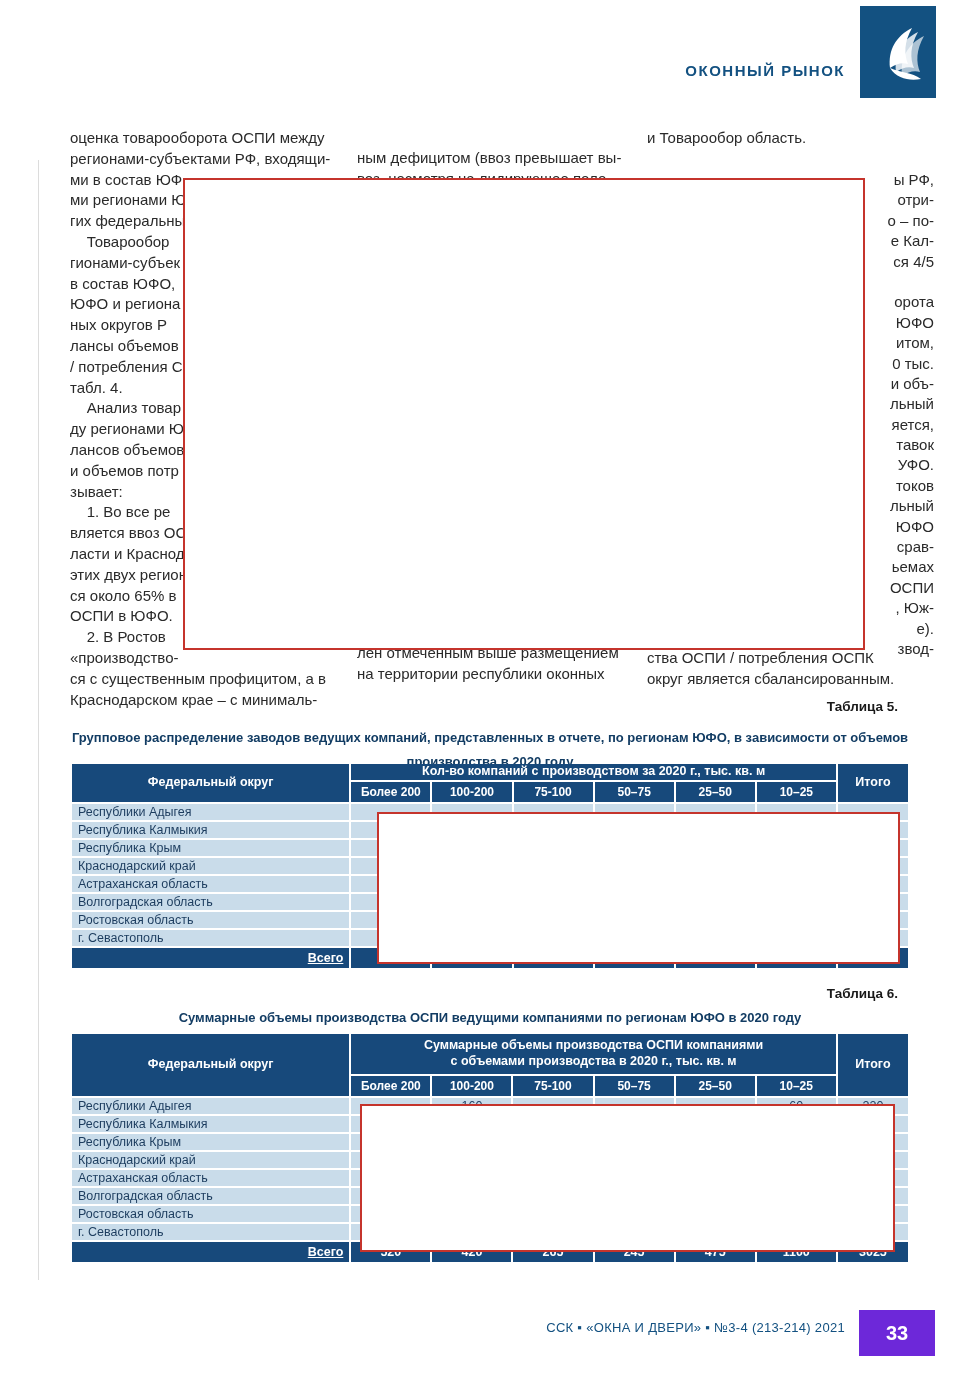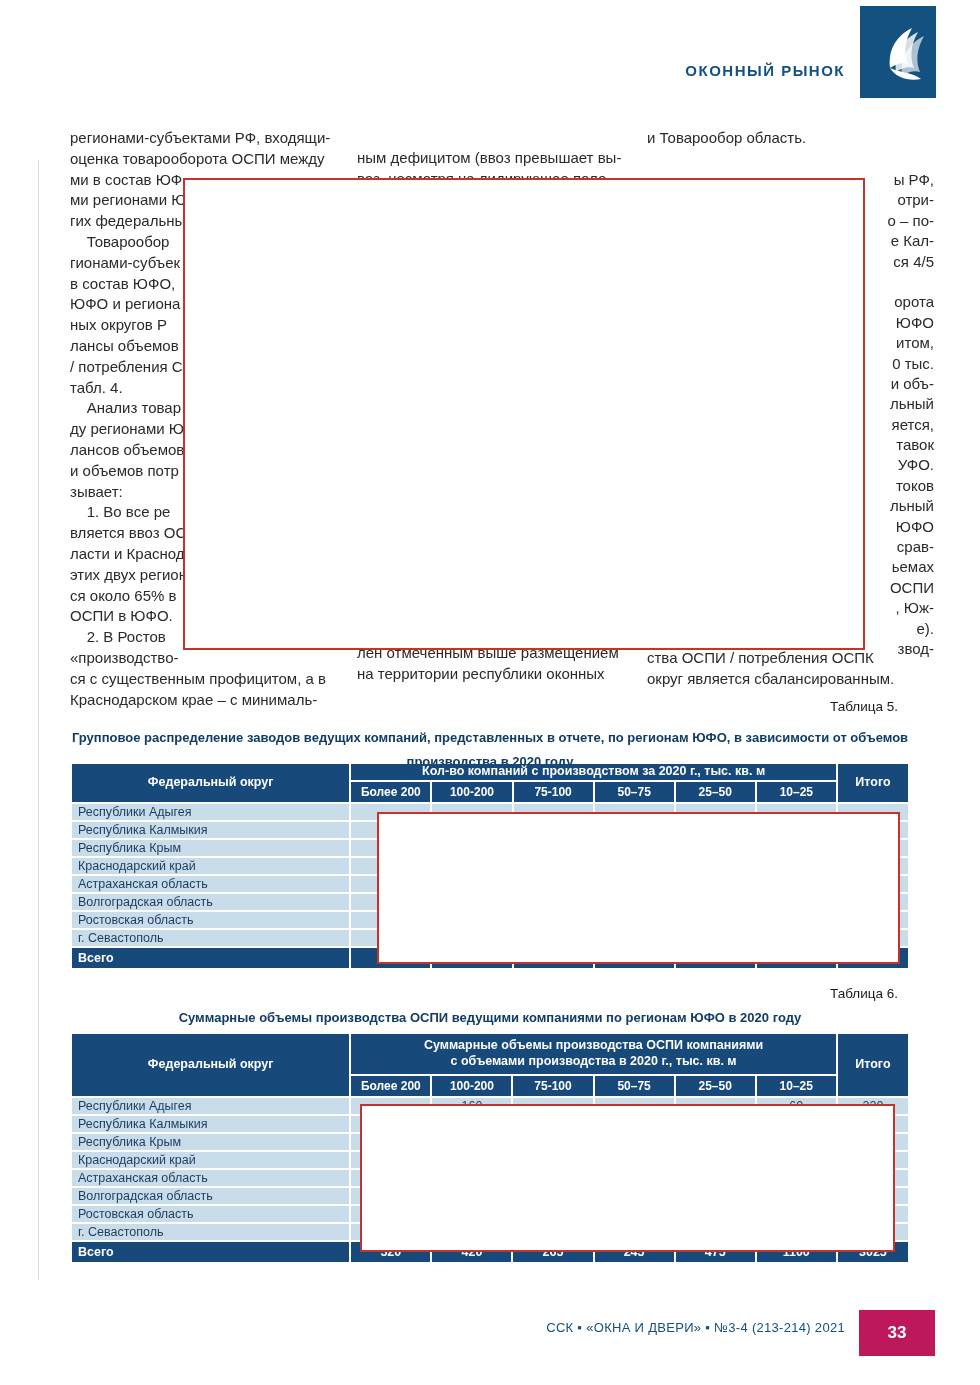--- a/index.html
+++ b/index.html
@@ -17,53 +17,53 @@
   .tline{white-space:pre;height:20.8px;overflow:visible;}
   #col1{left:70px;top:128px;width:290px;}
   #col2top{left:357px;top:128px;width:290px;margin-top:20px;}
   #col2bot{left:357px;top:643px;width:292px;}
   #col3top{left:647px;top:128px;width:296px;}
   #col3frag{left:647px;top:170px;width:287px;text-align:right;line-height:20.4px;}
   #col3frag .tline{height:20.4px;}
   #col3bot{left:647px;top:648px;width:296px;}
 
   
-  .tlabel{position:absolute;right:82px;font-size:13.5px;font-weight:normal;color:#1a1a1a;}
+  .tlabel{position:absolute;right:82px;font-size:13.5px;font-weight:bold;color:#1a1a1a;}
   #t5label{top:699px;} #t6label{top:986px;margin-left:31px;}
   .ttitle{position:absolute;left:60px;width:860px;text-align:center;font-size:13px;
           font-weight:bold;color:#123c63;line-height:24px;}
   #t5title{top:726px;} #t6title{top:1006px;}
 
   
   .dtable{position:absolute;left:70px;border-collapse:separate;border-spacing:2px;
           table-layout:fixed;width:840px;font-size:12.5px;}
   #t5{top:762px;} #t6{top:1032px;}
   .dtable th{background:#17497b;color:#ffffff;font-weight:bold;text-align:center;
              padding:0 2px;line-height:1.25;}
   .dtable th.fed{width:277px;}
   .dtable th.rng{height:20px;font-size:12px;}
   .dtable th.itogo{width:70px;}
   #t5 th.grp{height:16px;} #t6 th.grp{height:40px;}
   .dtable td{background:#c9dcea;color:#1c3c5e;height:16px;padding:0 6px;overflow:hidden;}
   .dtable td.reg{text-align:left;}
   .dtable td.num,.dtable td.tot{text-align:center;padding:0 2px;}
   .dtable tr.total td{background:#17497b;color:#ffffff;font-weight:bold;}
-  .dtable tr.total td.reg{text-align:left;}
+  .dtable tr.total td.reg{text-align:right;text-decoration:underline;}
   .dtable tr.total td{height:20px;}
 
   
   .redbox{position:absolute;background:#ffffff;border:2px solid #c5342c;box-sizing:border-box;}
   #box1{left:183px;top:178px;width:682px;height:472px;}
   #box2{left:377px;top:812px;width:523px;height:152px;}
   #box3{left:360px;top:1104px;width:535px;height:148px;}
 
   
   .footer-line{position:absolute;top:1320px;right:135px;font-size:13px;color:#135181;letter-spacing:0.3px;}
-  .page-badge{position:absolute;top:1310px;right:45px;width:76px;height:46px;background:#be185d;
-              color:#ffffff;font-size:17px;font-weight:bold;display:flex;align-items:center;justify-content:center;}
+  .page-badge{position:absolute;top:1310px;right:45px;width:76px;height:46px;background:#6d28d9;
+              color:#ffffff;font-size:20px;font-weight:bold;display:flex;align-items:center;justify-content:center;}
 </style>
 </head>
 <body>
 
 <div class="page">
 
   <div class="page-edge"></div>
 
   <div class="header-title">ОКОННЫЙ РЫНОК</div>
   <div class="logo">
@@ -72,22 +72,22 @@
       <g fill="#ffffff">
         <path d="M42 70 C40 52 48 38 64 30 C56 44 56 56 60 66 C54 64 48 66 42 70 Z" opacity="0.65"></path>
         <path d="M36 66 C34 48 42 34 58 26 C50 40 50 52 54 62 C48 60 42 62 36 66 Z" opacity="0.82"></path>
         <path d="M30 62 C28 44 36 30 52 22 C44 36 44 48 48 58 C42 56 36 58 30 62 Z"></path>
         <path d="M30 62 C40 67 52 66 61 73 C50 75 37 73 30 62 Z"></path>
       </g>
     </svg>
   </div>
 
   <div class="textcol" id="col1">
+      <div class="tline">оценка товарооборота ОСПИ между</div>
       <div class="tline">регионами-субъектами РФ, входящи-</div>
-      <div class="tline">оценка товарооборота ОСПИ между</div>
       <div class="tline">ми в состав ЮФ</div>
       <div class="tline">ми регионами Ю</div>
       <div class="tline">гих федеральны</div>
       <div class="tline">    Товарообор</div>
       <div class="tline">гионами-субъек</div>
       <div class="tline">в состав ЮФО,</div>
       <div class="tline">ЮФО и региона</div>
       <div class="tline">ных округов Р</div>
       <div class="tline">лансы объемов</div>
       <div class="tline">/ потребления С</div>

